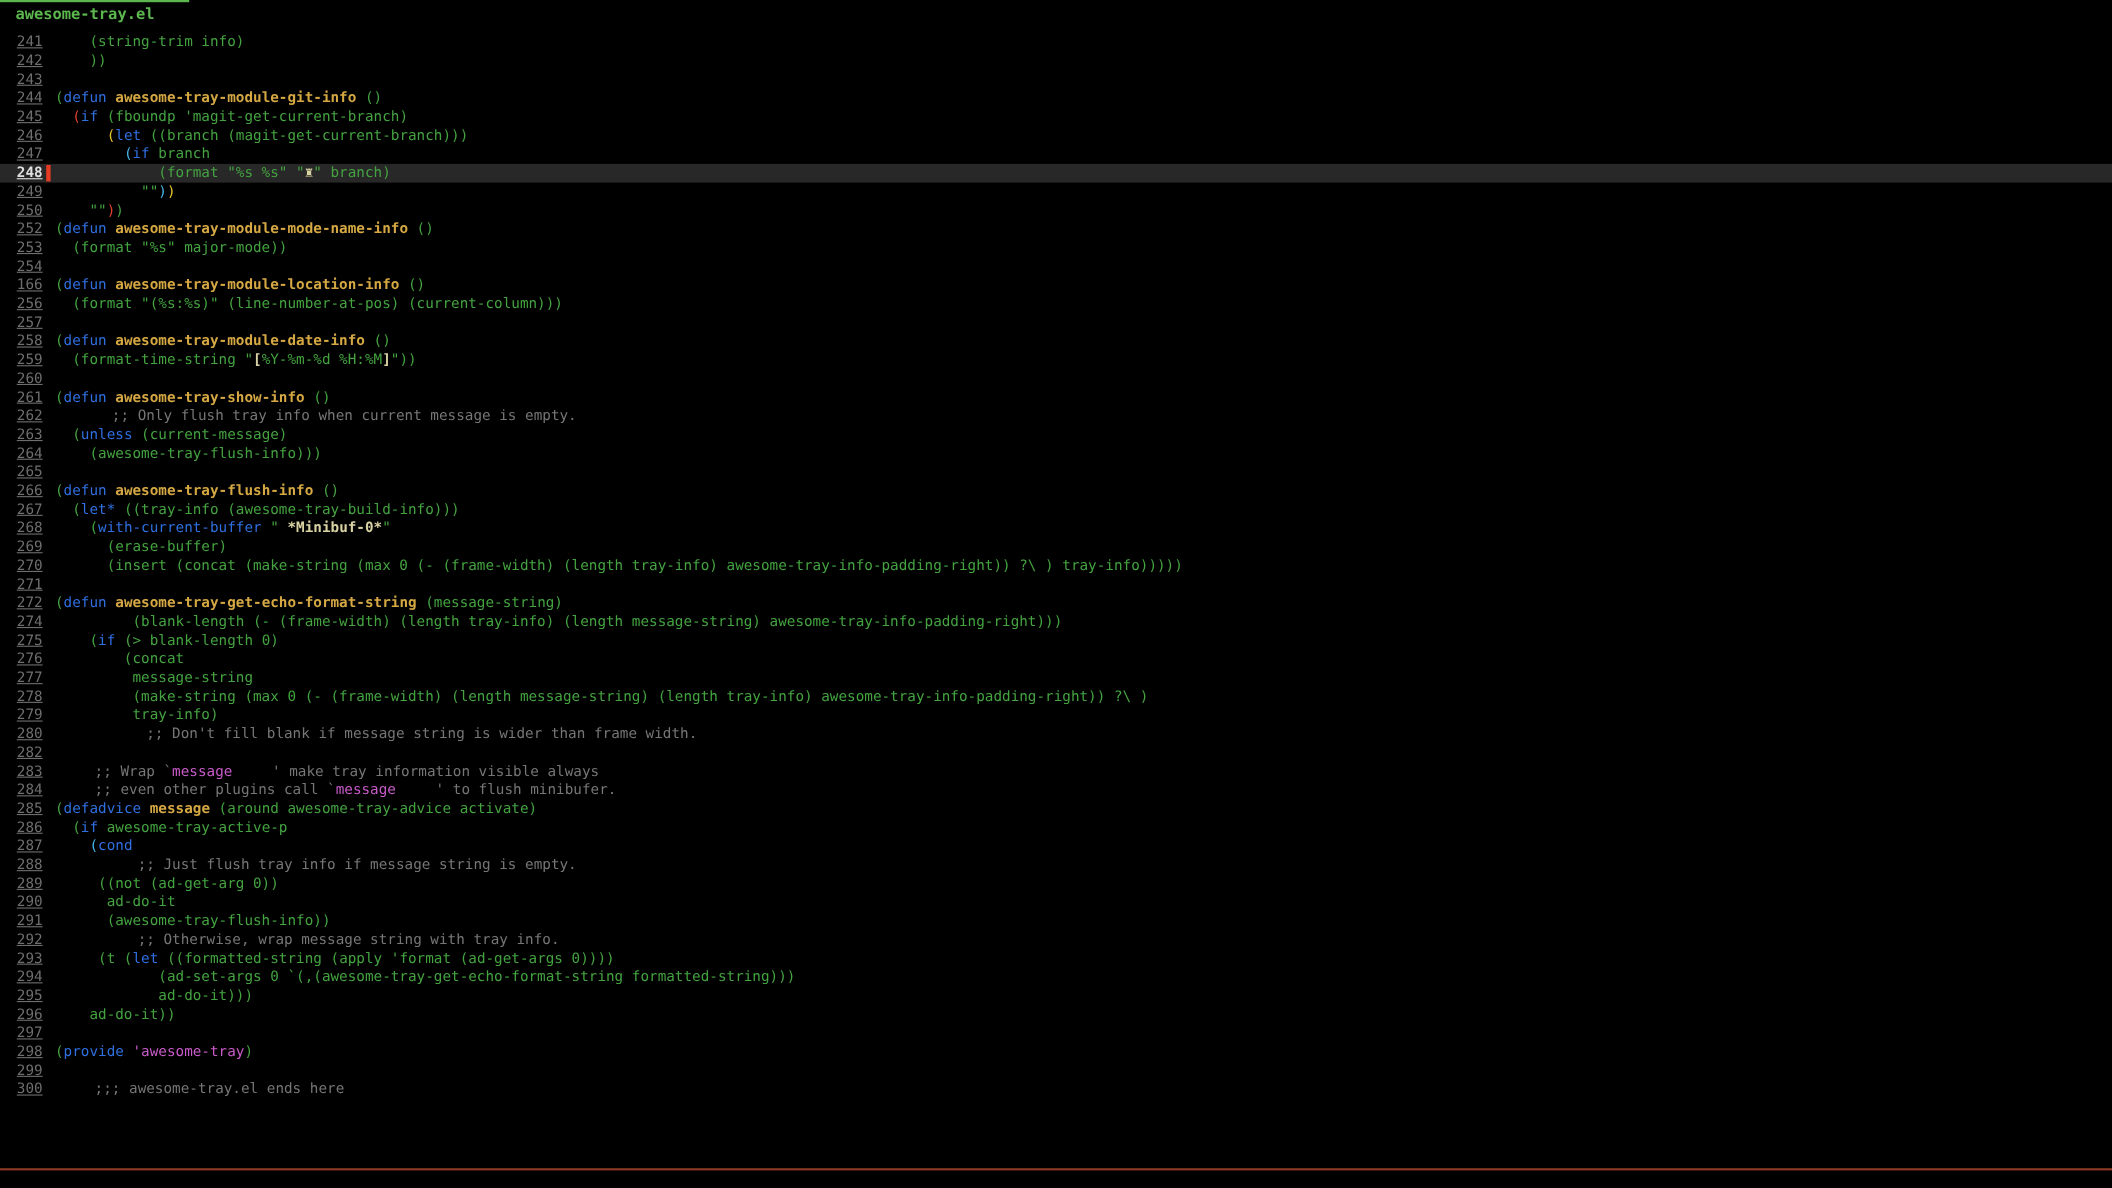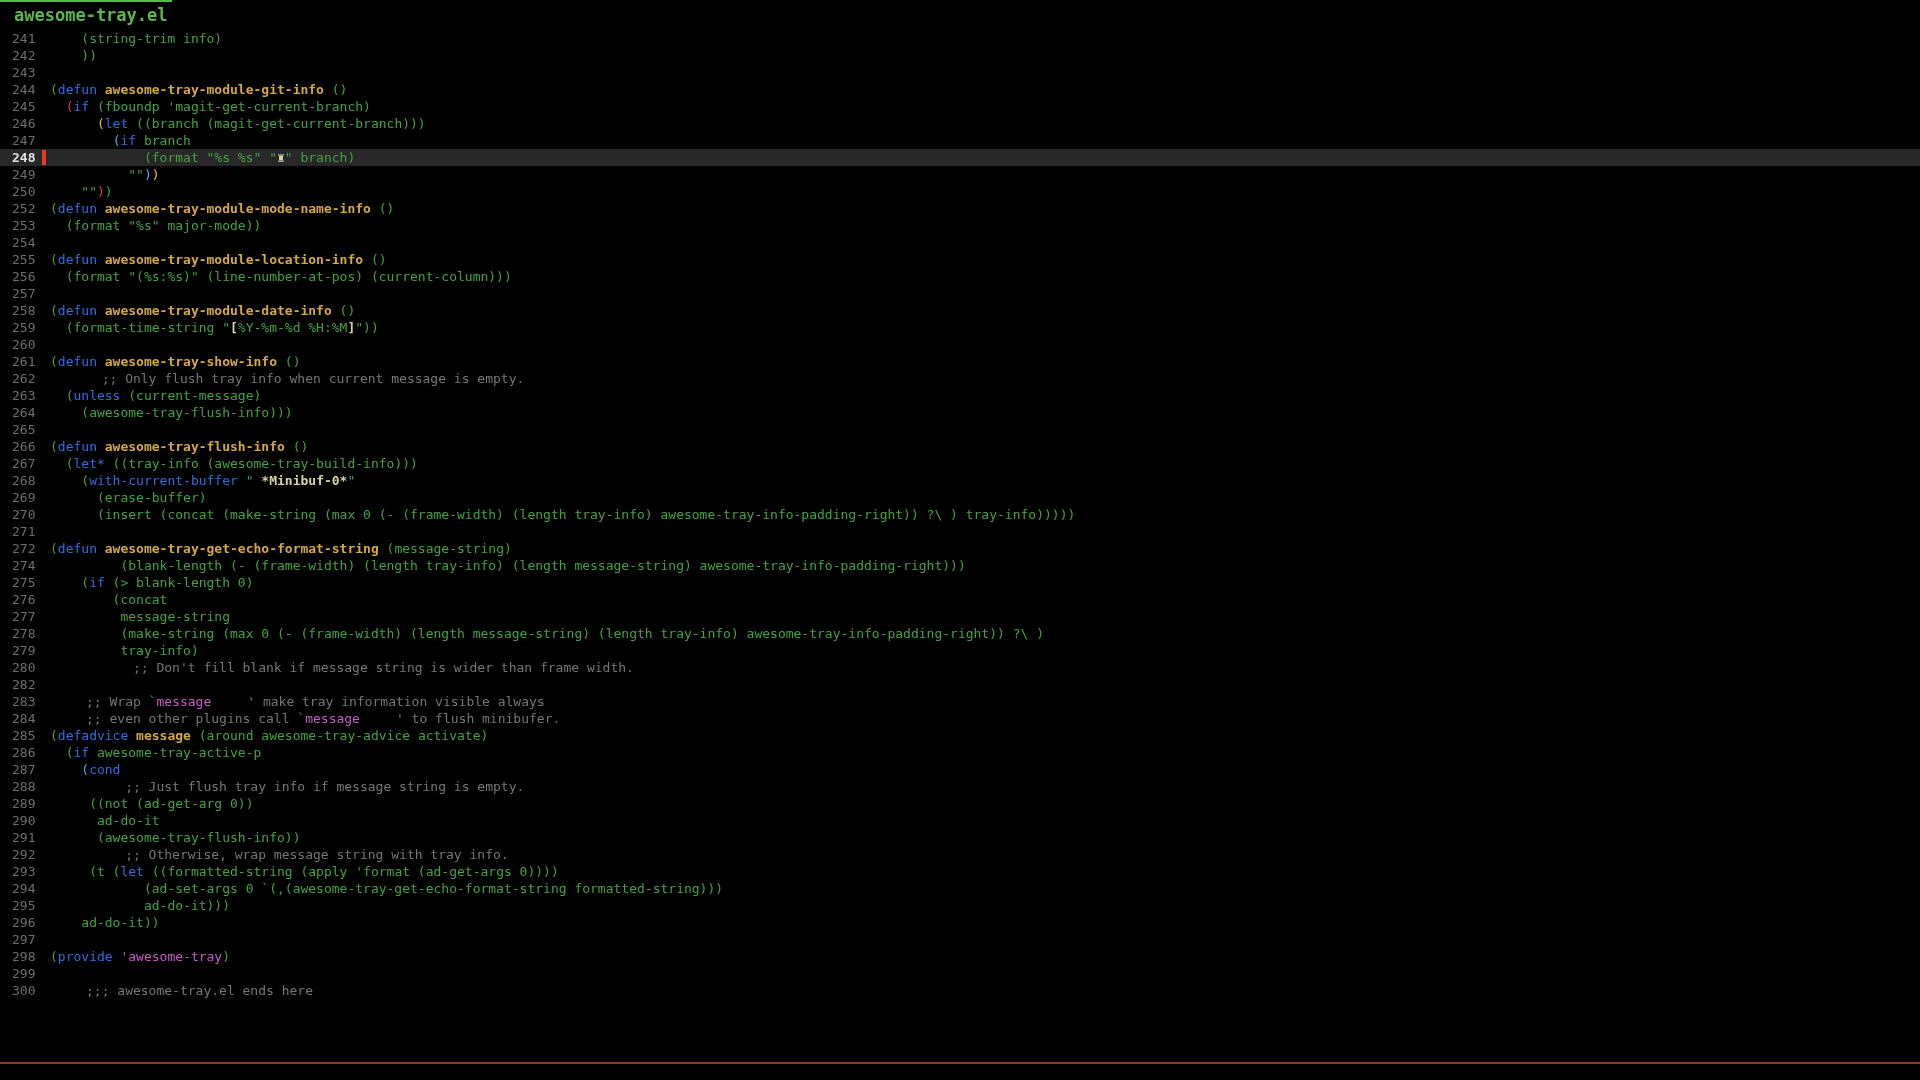--- a/index.html
+++ b/index.html
@@ -11,28 +11,28 @@
   }
   html,body{margin:0;padding:0;}
   body{
     width:1920px;height:1080px;background:var(--c-bg);overflow:hidden;
     font-family:"DejaVu Sans Mono",monospace;position:relative;
   }
   .header{position:absolute;top:0;left:0;height:30px;width:100%;}
   .top-line{position:absolute;top:0;left:0;width:172px;height:2px;background:var(--c-title);}
   .buffer-title{
     position:absolute;top:5px;left:14px;color:var(--c-title);
-    font-size:17px;font-weight:bold;letter-spacing:0px;white-space:pre;
+    font-size:14px;font-weight:bold;letter-spacing:0px;white-space:pre;
   }
   .code{position:absolute;top:30px;left:0;width:1920px;}
   .row{height:17px;line-height:17px;font-size:13px;white-space:pre;position:relative;}
   .row.current{background:var(--c-curline);}
   .gutter{
     display:inline-block;width:30px;padding-left:12px;margin-right:8px;
-    text-align:left;color:var(--c-num);
+    text-align:center;color:var(--c-num);text-decoration:underline;
   }
   .row.current .gutter{color:var(--c-numcur);font-weight:bold;}
   .cursor{
     position:absolute;left:42px;top:1px;width:4px;height:15px;
     background:var(--c-cursor);
   }
   .tk-g{color:var(--c-g);}
   .tk-k{color:var(--c-k);}
   .tk-f{color:var(--c-f);font-weight:bold;}
   .tk-c{color:var(--c-c);margin-left:36px;}
@@ -63,21 +63,21 @@
     <div class="row"><span class="gutter">244</span><span class="tk-g">(</span><span class="tk-k">defun</span><span class="tk-g"> </span><span class="tk-f">awesome-tray-module-git-info</span><span class="tk-g"> ()</span></div>
     <div class="row"><span class="gutter">245</span><span class="tk-g">  </span><span class="tk-pr">(</span><span class="tk-k">if</span><span class="tk-g"> (fboundp 'magit-get-current-branch)</span></div>
     <div class="row"><span class="gutter">246</span><span class="tk-g">      </span><span class="tk-py">(</span><span class="tk-k">let</span><span class="tk-g"> ((branch (magit-get-current-branch)))</span></div>
     <div class="row"><span class="gutter">247</span><span class="tk-g">        </span><span class="tk-pc">(</span><span class="tk-k">if</span><span class="tk-g"> branch</span></div>
     <div class="row current"><span class="gutter">248</span><span class="cursor"></span><span class="tk-g">            (format "%s %s" "</span><span class="tk-w">♜</span><span class="tk-g">" branch)</span></div>
     <div class="row"><span class="gutter">249</span><span class="tk-g">          ""</span><span class="tk-pc">)</span><span class="tk-py">)</span></div>
     <div class="row"><span class="gutter">250</span><span class="tk-g">    ""</span><span class="tk-pr">)</span><span class="tk-g">)</span></div>
     <div class="row"><span class="gutter">252</span><span class="tk-g">(</span><span class="tk-k">defun</span><span class="tk-g"> </span><span class="tk-f">awesome-tray-module-mode-name-info</span><span class="tk-g"> ()</span></div>
     <div class="row"><span class="gutter">253</span><span class="tk-g">  (format "%s" major-mode))</span></div>
     <div class="row"><span class="gutter">254</span></div>
-    <div class="row"><span class="gutter">255</span><span class="tk-g">(</span><span class="tk-k">defun</span><span class="tk-g"> </span><span class="tk-f">awesome-tray-module-location-info</span><span class="tk-g"> ()</span></div>
+    <div class="row"><span class="gutter">166</span><span class="tk-g">(</span><span class="tk-k">defun</span><span class="tk-g"> </span><span class="tk-f">awesome-tray-module-location-info</span><span class="tk-g"> ()</span></div>
     <div class="row"><span class="gutter">256</span><span class="tk-g">  (format "(%s:%s)" (line-number-at-pos) (current-column)))</span></div>
     <div class="row"><span class="gutter">257</span></div>
     <div class="row"><span class="gutter">258</span><span class="tk-g">(</span><span class="tk-k">defun</span><span class="tk-g"> </span><span class="tk-f">awesome-tray-module-date-info</span><span class="tk-g"> ()</span></div>
     <div class="row"><span class="gutter">259</span><span class="tk-g">  (format-time-string "</span><span class="tk-w">[</span><span class="tk-g">%Y-%m-%d %H:%M</span><span class="tk-w">]</span><span class="tk-g">"))</span></div>
     <div class="row"><span class="gutter">260</span></div>
     <div class="row"><span class="gutter">261</span><span class="tk-g">(</span><span class="tk-k">defun</span><span class="tk-g"> </span><span class="tk-f">awesome-tray-show-info</span><span class="tk-g"> ()</span></div>
     <div class="row"><span class="gutter">262</span><span class="tk-c">  ;; Only flush tray info when current message is empty.</span></div>
     <div class="row"><span class="gutter">263</span><span class="tk-g">  (</span><span class="tk-k">unless</span><span class="tk-g"> (current-message)</span></div>
     <div class="row"><span class="gutter">264</span><span class="tk-g">    (awesome-tray-flush-info)))</span></div>
     <div class="row"><span class="gutter">265</span></div>

